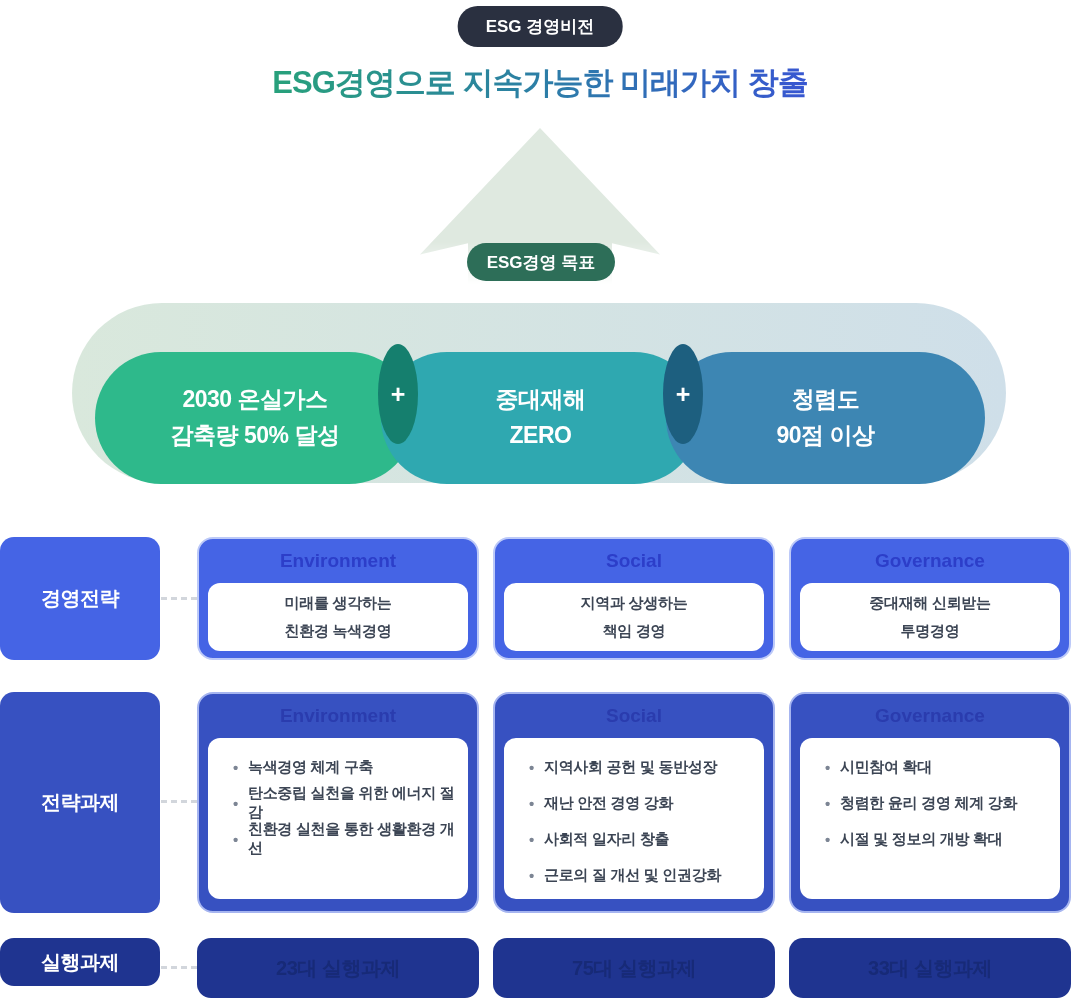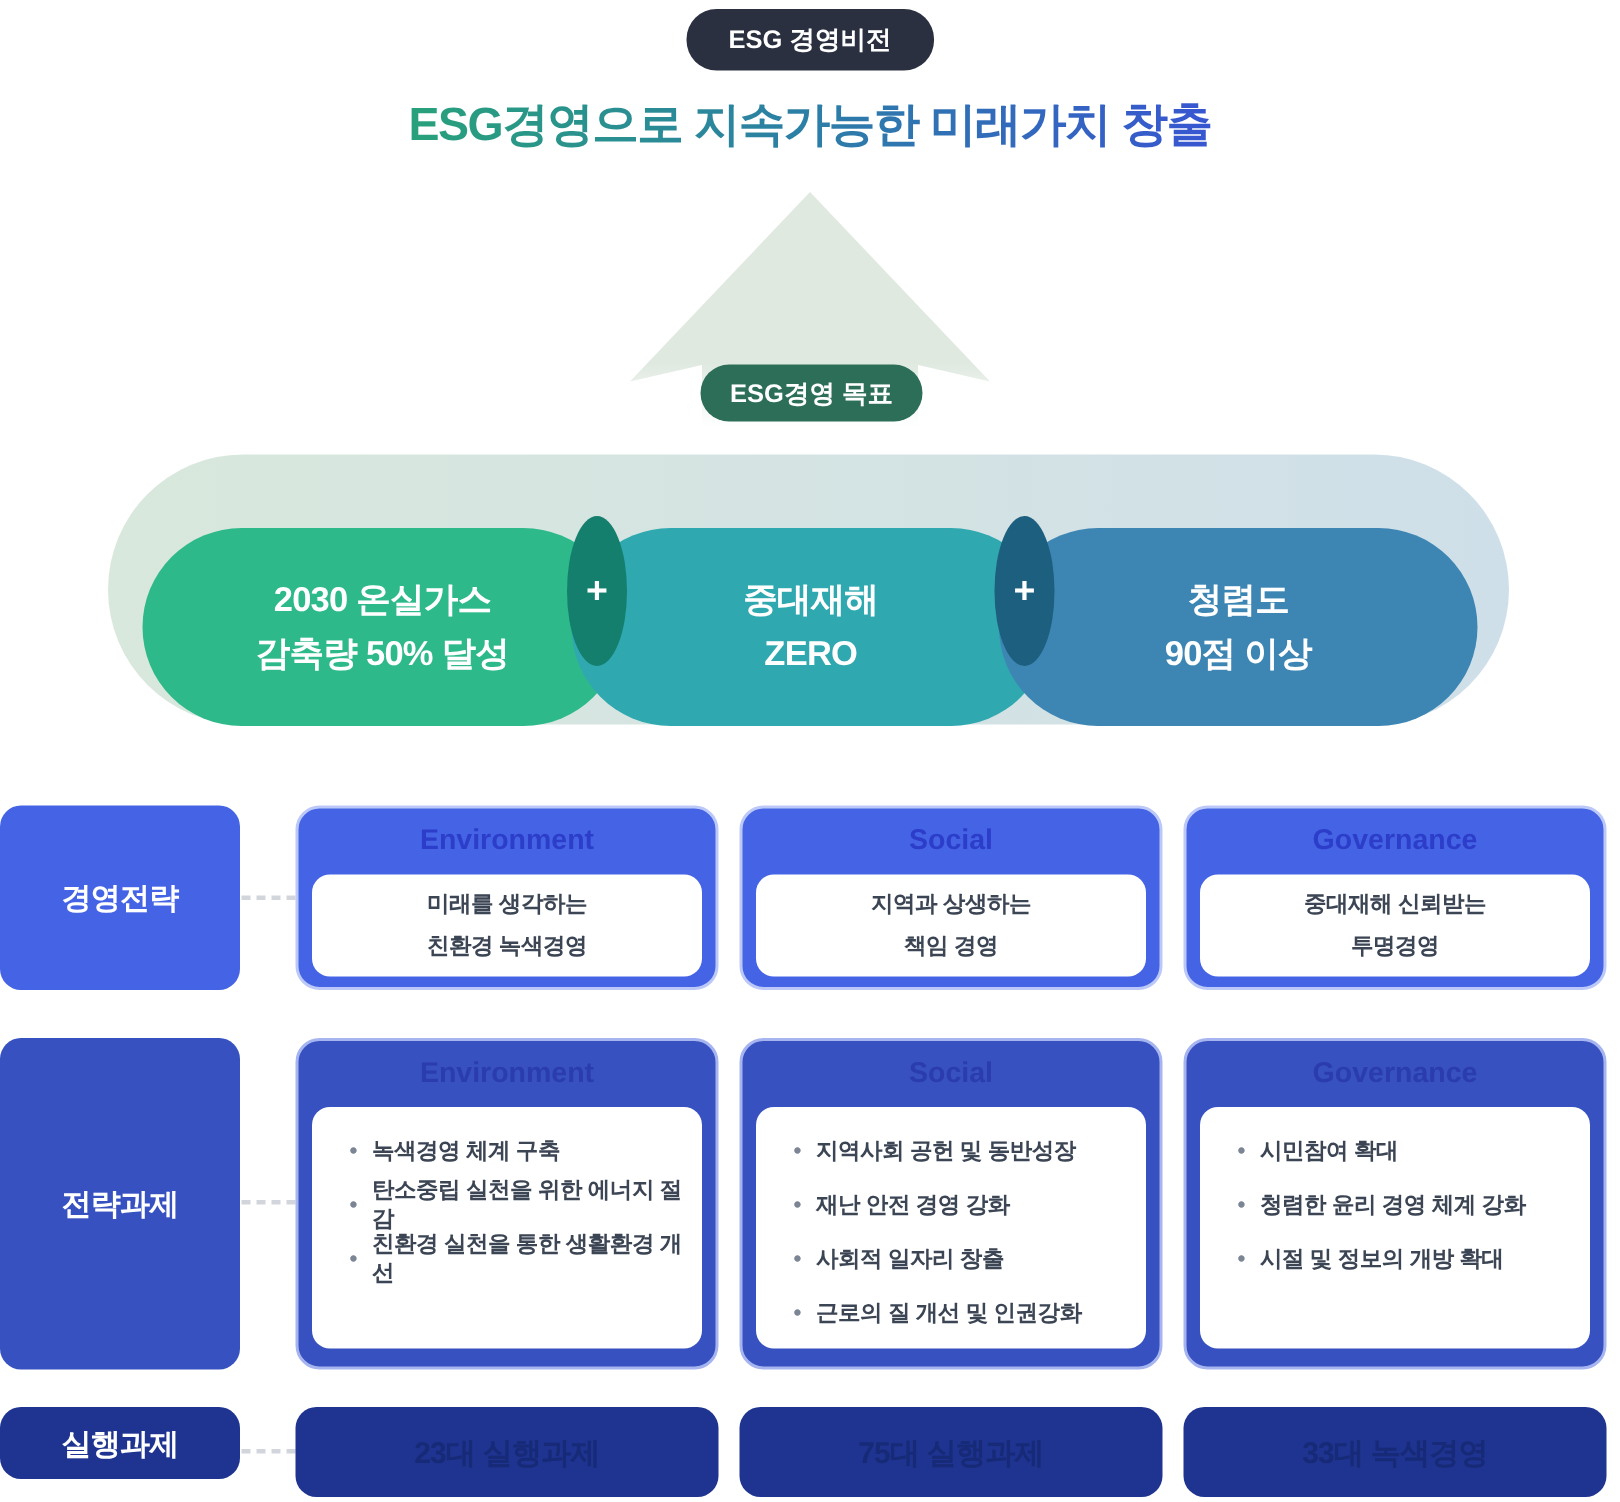--- a/index.html
+++ b/index.html
@@ -205,15 +205,15 @@
       </div>
       <div class="bullet">
         <span class="dot">•</span>
         <span>시절 및 정보의 개방 확대</span>
       </div>
     </div>
   </div>
 
   <div class="card a-card col1">23대 실행과제</div>
   <div class="card a-card col2">75대 실행과제</div>
-  <div class="card a-card col3">33대 녹색경영</div>
+  <div class="card a-card col3">33대 실행과제</div>
 
 </div>
 
 </body></html>

